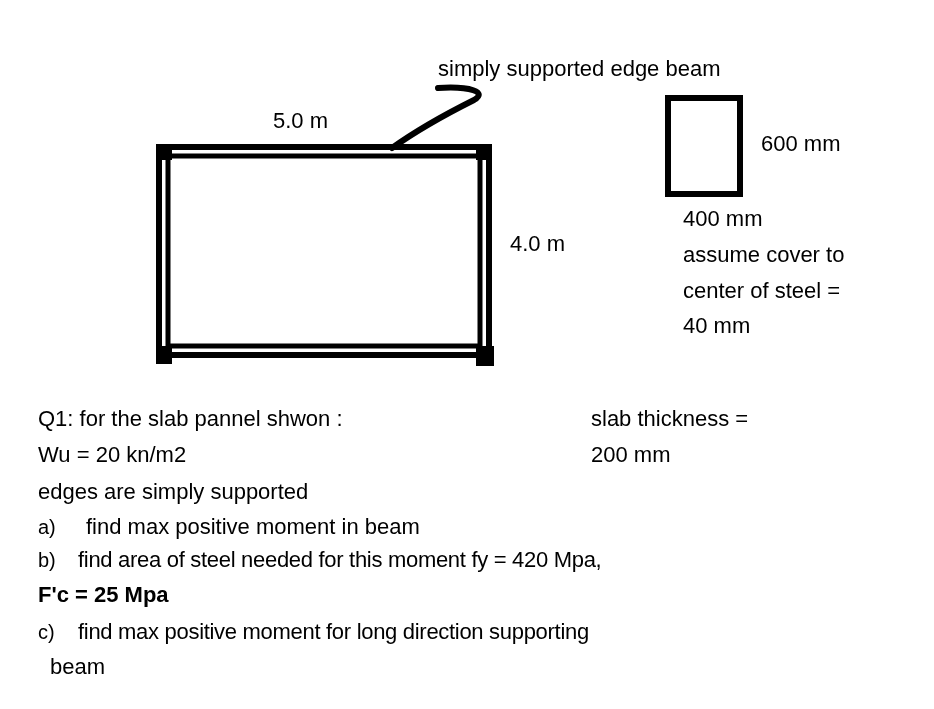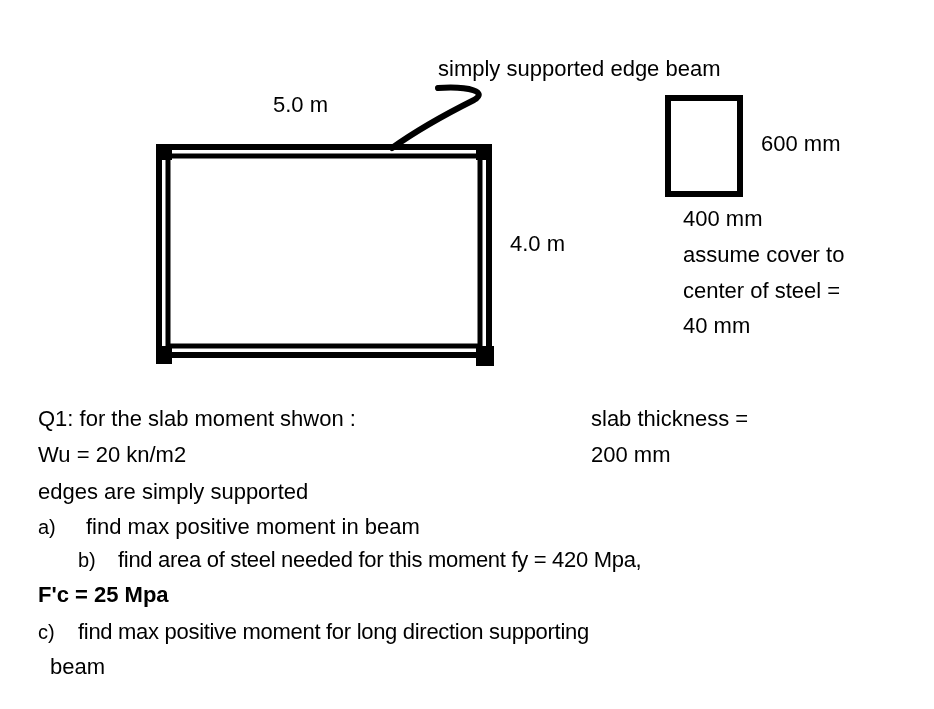--- a/index.html
+++ b/index.html
@@ -21,37 +21,37 @@
     <rect x="476" y="144" width="16" height="16" fill="#000" stroke="none"></rect>
     <rect x="476" y="346" width="18" height="20" fill="#000" stroke="none"></rect>
   </g>
 
   <path d="M438,88 C470,86 488,92 474,100 C450,112 420,128 392,148" fill="none" stroke="#000" stroke-width="6" stroke-linecap="round"></path>
 
   <rect x="668" y="98" width="72" height="96" fill="none" stroke="#000" stroke-width="6"></rect>
 </svg>
 
 <div class="txt" style="left:438px; top:56px;">simply supported edge beam</div>
-<div class="txt" style="left:273px; top:92px;">5.0 m</div>
+<div class="txt" style="left:273px; top:108px;">5.0 m</div>
 <div class="txt" style="left:510px; top:231px;">4.0 m</div>
 
 <div class="txt" style="left:761px; top:131px;">600 mm</div>
 <div class="txt" style="left:683px; top:206px;">400 mm</div>
 <div class="txt" style="left:683px; top:242px;">assume cover to</div>
 <div class="txt" style="left:683px; top:278px;">center of steel =</div>
 <div class="txt" style="left:683px; top:313px;text-align:center;">40 mm</div>
 
-<div class="txt" style="left:38px; top:406px;">Q1: for the slab moment shwon :</div>
+<div class="txt" style="left:38px; top:406px;">Q1: for the slab pannel shwon :</div>
 <div class="txt" style="left:38px; top:442px;">Wu = 20 kn/m2</div>
 <div class="txt" style="left:38px; top:479px;">edges are simply supported</div>
 
 <div class="txt" style="left:38px; top:514px;">
   <span style="display:inline-block;width:48px;font-size:20px;">a)</span><span>find max positive moment in beam</span>
 </div>
-<div class="txt" style="left:38px; top:547px;margin-left:40px;">
+<div class="txt" style="left:38px; top:547px;">
   <span style="display:inline-block;width:40px;font-size:20px;">b)</span><span style="letter-spacing:-0.3px;">find area of steel needed for this moment fy = 420 Mpa,</span>
 </div>
 <div class="txt" style="left:38px; top:582px;font-weight:bold;">F'c = 25 Mpa</div>
 <div class="txt" style="left:38px; top:619px;">
   <span style="display:inline-block;width:40px;font-size:20px;">c)</span><span style="letter-spacing:-0.3px;">find max positive moment for long direction supporting</span>
 </div>
 <div class="txt" style="left:38px; top:654px;margin-left:12px;">beam</div>
 
 <div class="txt" style="left:591px; top:406px;text-align:center;">slab thickness =</div>
 <div class="txt" style="left:591px; top:442px;">200 mm</div>

